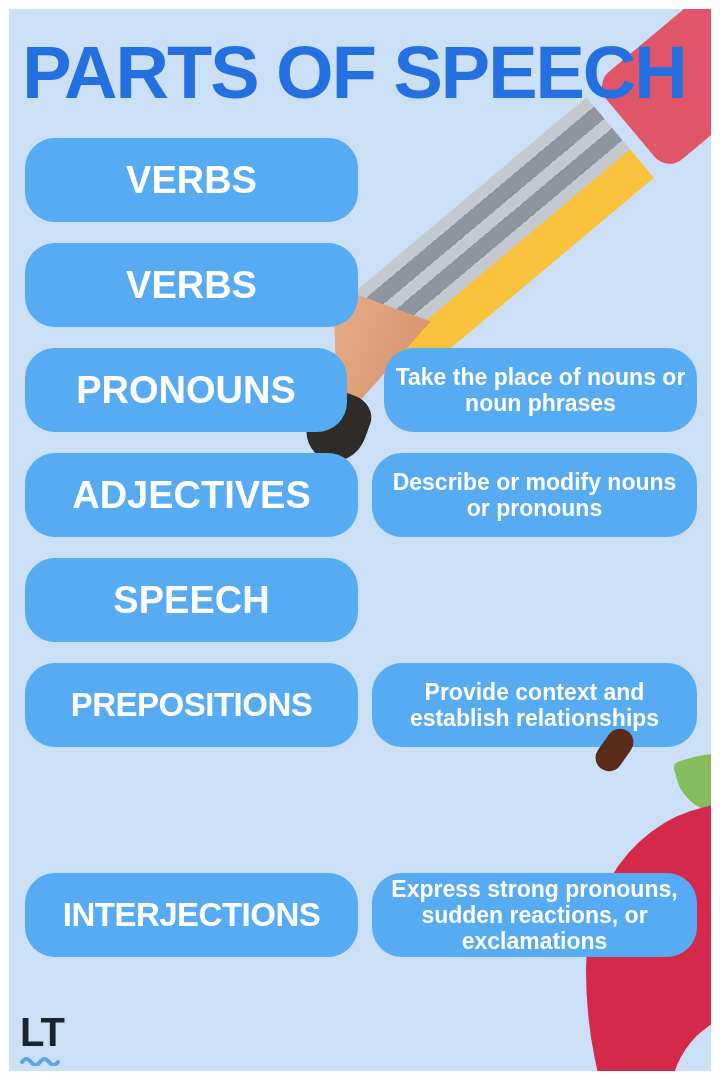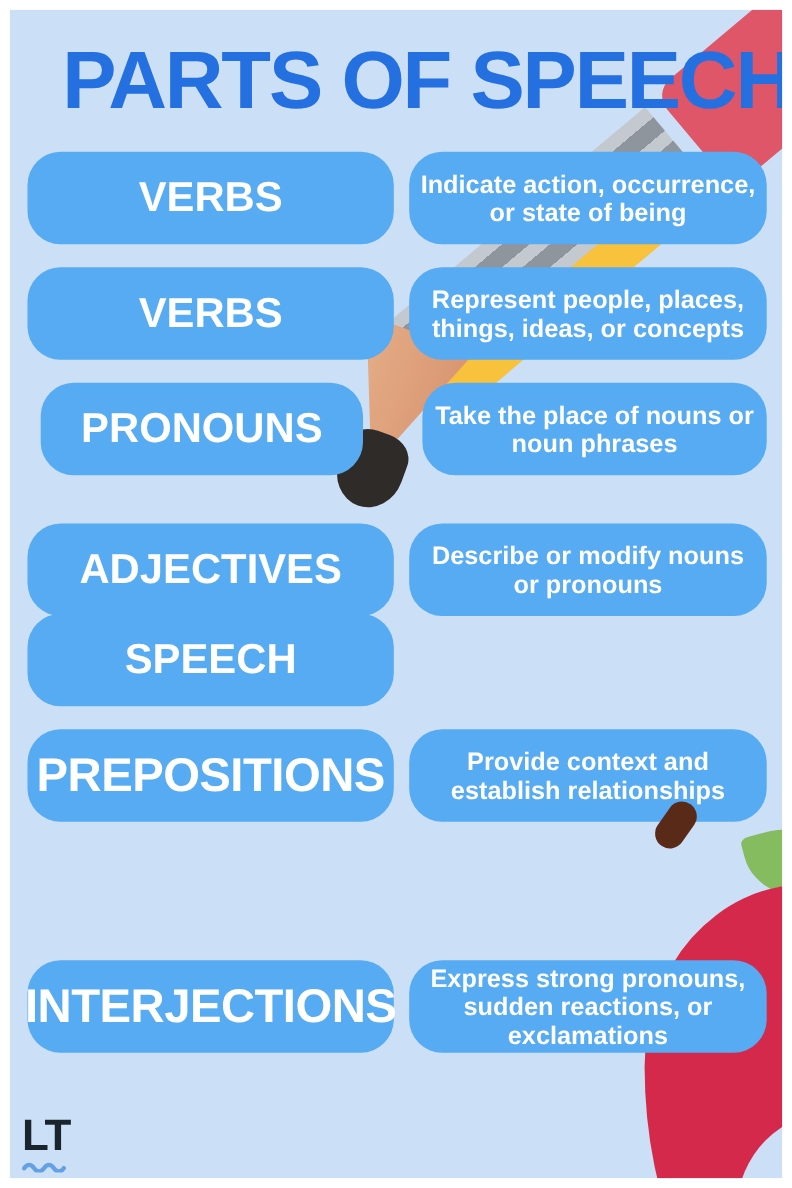--- a/index.html
+++ b/index.html
@@ -2,21 +2,21 @@
 <html><head>
 <meta charset="utf-8">
 <style>
   html,body{margin:0;padding:0;}
   body{width:720px;height:1080px;font-family:"Liberation Sans",sans-serif;}
   .frame{position:relative;width:720px;height:1080px;background:#ffffff;overflow:hidden;}
   .canvas{position:absolute;inset:0;background:#CBE0F6;overflow:hidden;}
   .frame-border{position:absolute;inset:0;border:9px solid #ffffff;z-index:10;pointer-events:none;}
 
   
-  .title{position:absolute;left:0;right:0;top:36px;z-index:3;text-align:right;
+  .title{position:absolute;left:0;right:12px;top:36px;z-index:3;text-align:center;
          font-size:74px;font-weight:900;letter-spacing:-2px;line-height:1;color:#2470E1;}
 
   
   .decor{position:absolute;z-index:1;}
   .pencil-body{position:absolute;left:390px;top:278px;width:500px;height:105px;
                transform-origin:0 52px;transform:rotate(-40deg);}
   .p-shaft{position:absolute;left:-14px;top:0;width:314px;height:105px;
            background:linear-gradient(180deg,
              #C3C9CF 0 12px,#8E959C 12px 28px,#C3C9CF 28px 40px,
              #8E959C 40px 56px,#C3C9CF 56px 68px,#F8C23D 68px 105px);}
@@ -39,24 +39,24 @@
               background:#85BC60;border-radius:10% 90% 30% 90%;transform:rotate(-15deg);}
   .apple-stem{position:absolute;left:601px;top:727px;width:27px;height:46px;z-index:3;
               background:#5A2A19;border-radius:14px;transform:rotate(35deg);}
 
   
   .row{position:absolute;left:0;width:100%;height:84px;z-index:2;}
   .pill{position:absolute;top:0;height:84px;background:#56ABF2;border-radius:30px;
         display:flex;align-items:center;justify-content:center;}
   .term{left:25px;width:333px;}
   .def{left:372px;width:325px;}
-  .row.narrow .term{width:293px;margin-left:12px;}
+  .row.narrow .term{width:322px;}
   .row.narrow .def{left:384px;width:313px;}
   .term-label{font-size:38px;font-weight:bold;color:#ffffff;white-space:nowrap;}
-  .row.small .term-label{font-size:43px;letter-spacing:-0.5px;}
+  .row.small .term-label{font-size:33px;letter-spacing:-0.5px;}
   .def-label{font-size:23px;line-height:1.13;font-weight:bold;color:#ffffff;
              text-align:center;padding:0 8px;}
 
   
   .logo{position:absolute;left:20px;top:1012px;z-index:3;}
   .logo-text{font-size:40px;font-weight:900;letter-spacing:-1px;color:#1A242E;line-height:1;}
   .logo-wave{display:block;margin-top:2px;}
 </style>
 </head>
 <body>
@@ -77,44 +77,38 @@
     <div class="apple-body"></div>
     <div class="apple-notch"></div>
     <div class="apple-stem"></div>
 
     <div class="title">PARTS OF SPEECH</div>
 
     <div class="row" style="top:138px">
       <div class="pill term">
         <span class="term-label">VERBS</span>
       </div>
-      <div class="pill def">
-        <span class="def-label">Indicate action, occurrence, or state of being</span>
-      </div>
     </div>
 
     <div class="row" style="top:243px">
       <div class="pill term">
         <span class="term-label">VERBS</span>
-      </div>
-      <div class="pill def">
-        <span class="def-label">Represent people, places, things, ideas, or concepts</span>
       </div>
     </div>
 
     <div class="row narrow" style="top:348px">
       <div class="pill term">
         <span class="term-label">PRONOUNS</span>
       </div>
       <div class="pill def">
         <span class="def-label">Take the place of nouns or noun phrases</span>
       </div>
     </div>
 
-    <div class="row" style="top:476px">
+    <div class="row" style="top:453px">
       <div class="pill term">
         <span class="term-label">ADJECTIVES</span>
       </div>
       <div class="pill def">
         <span class="def-label">Describe or modify nouns or pronouns</span>
       </div>
     </div>
 
     <div class="row" style="top:558px">
       <div class="pill term">

